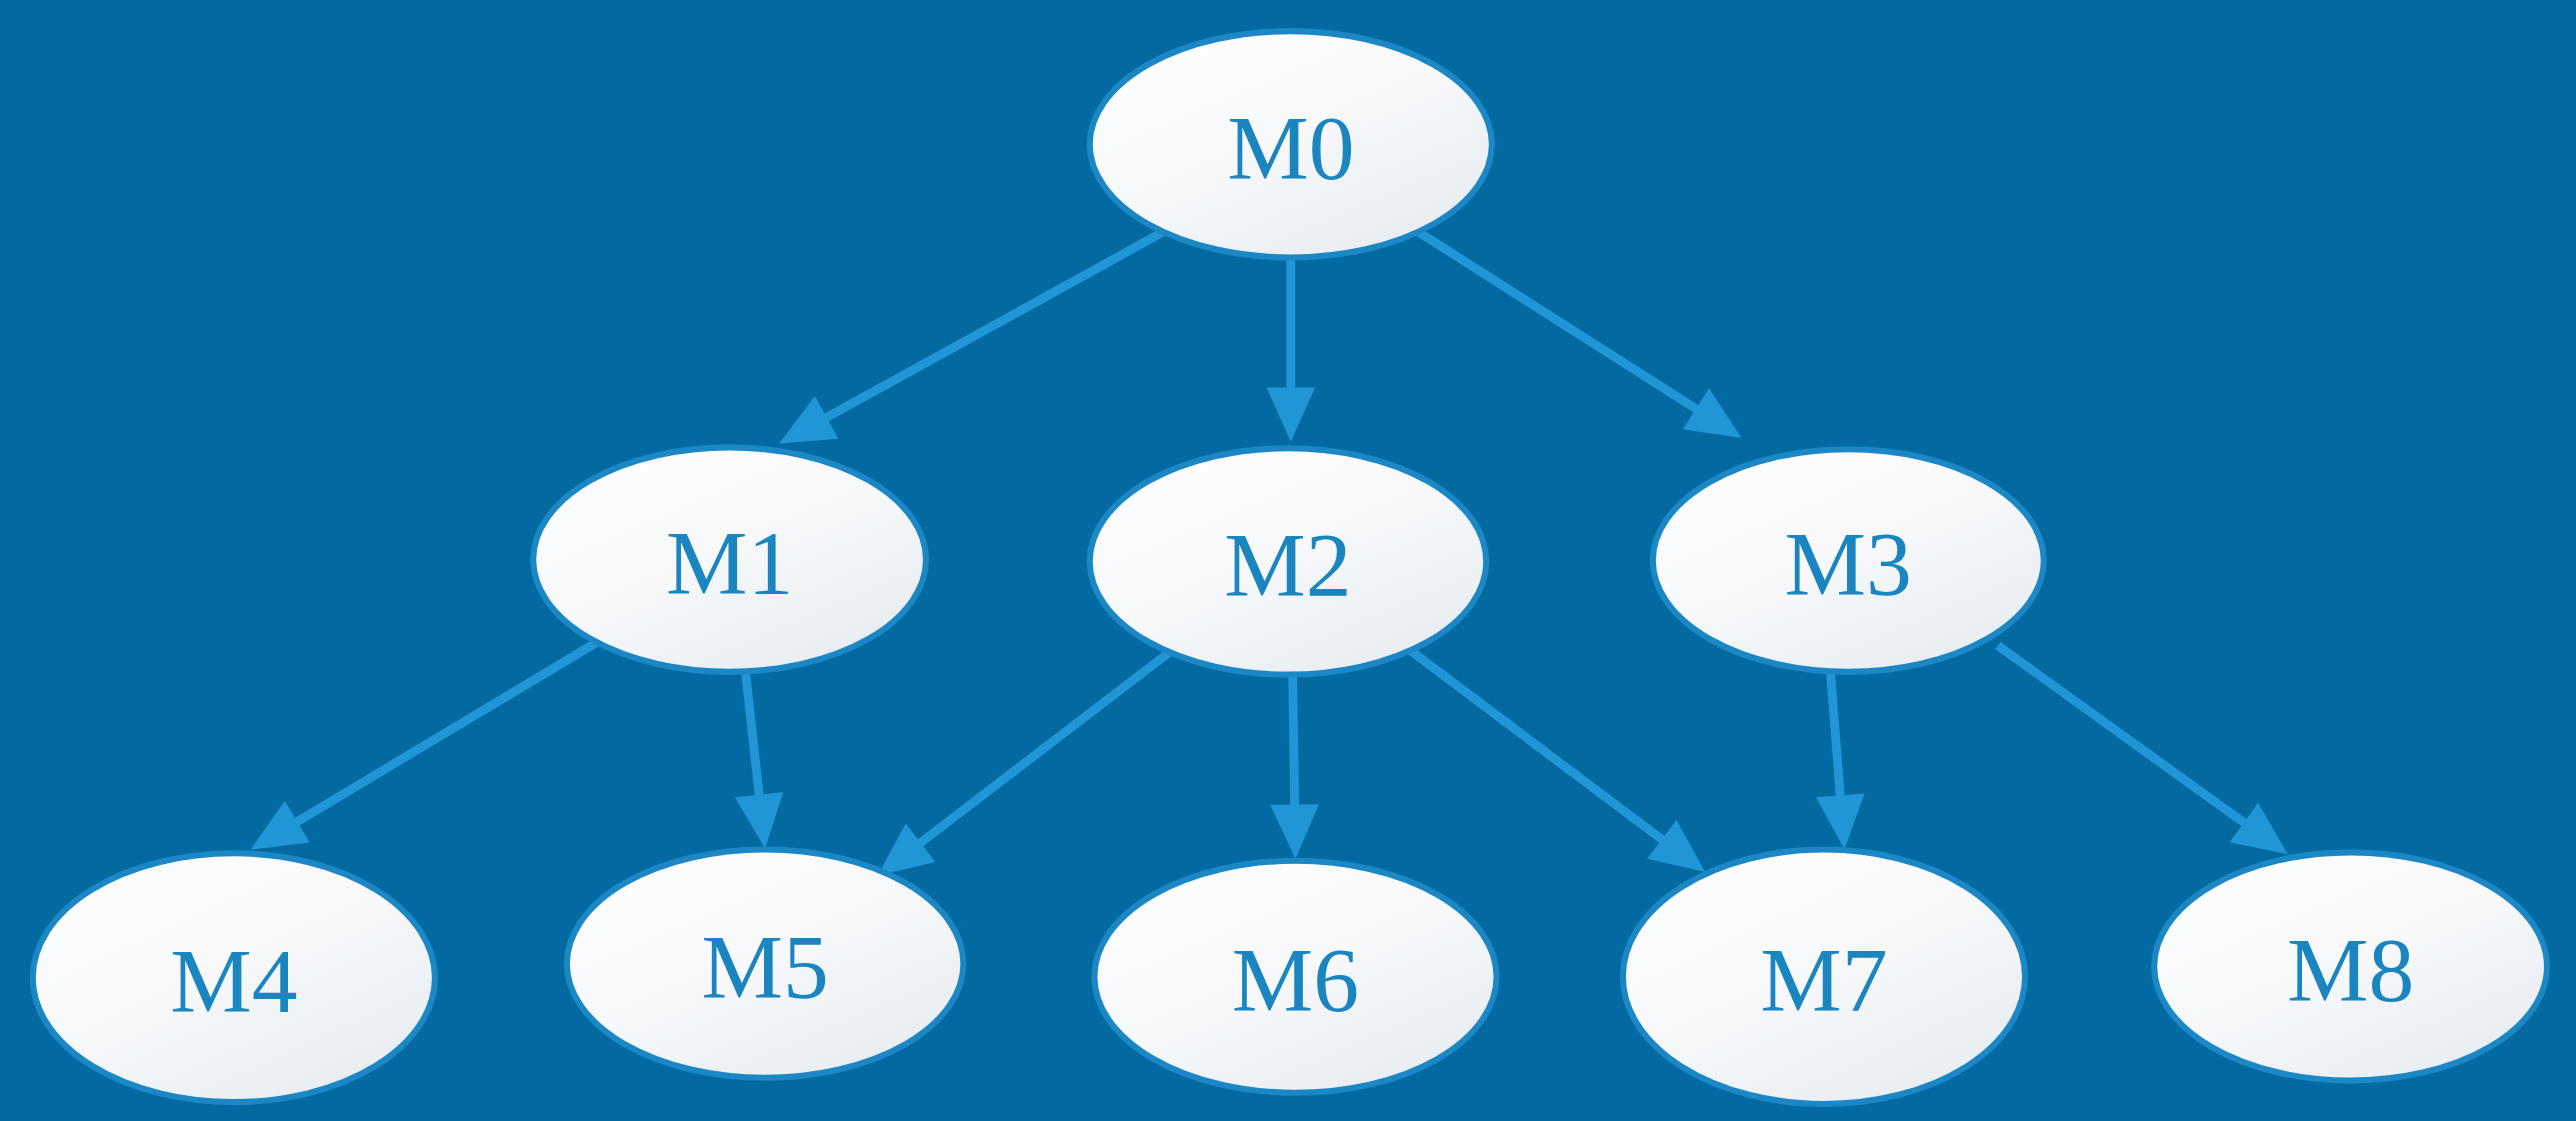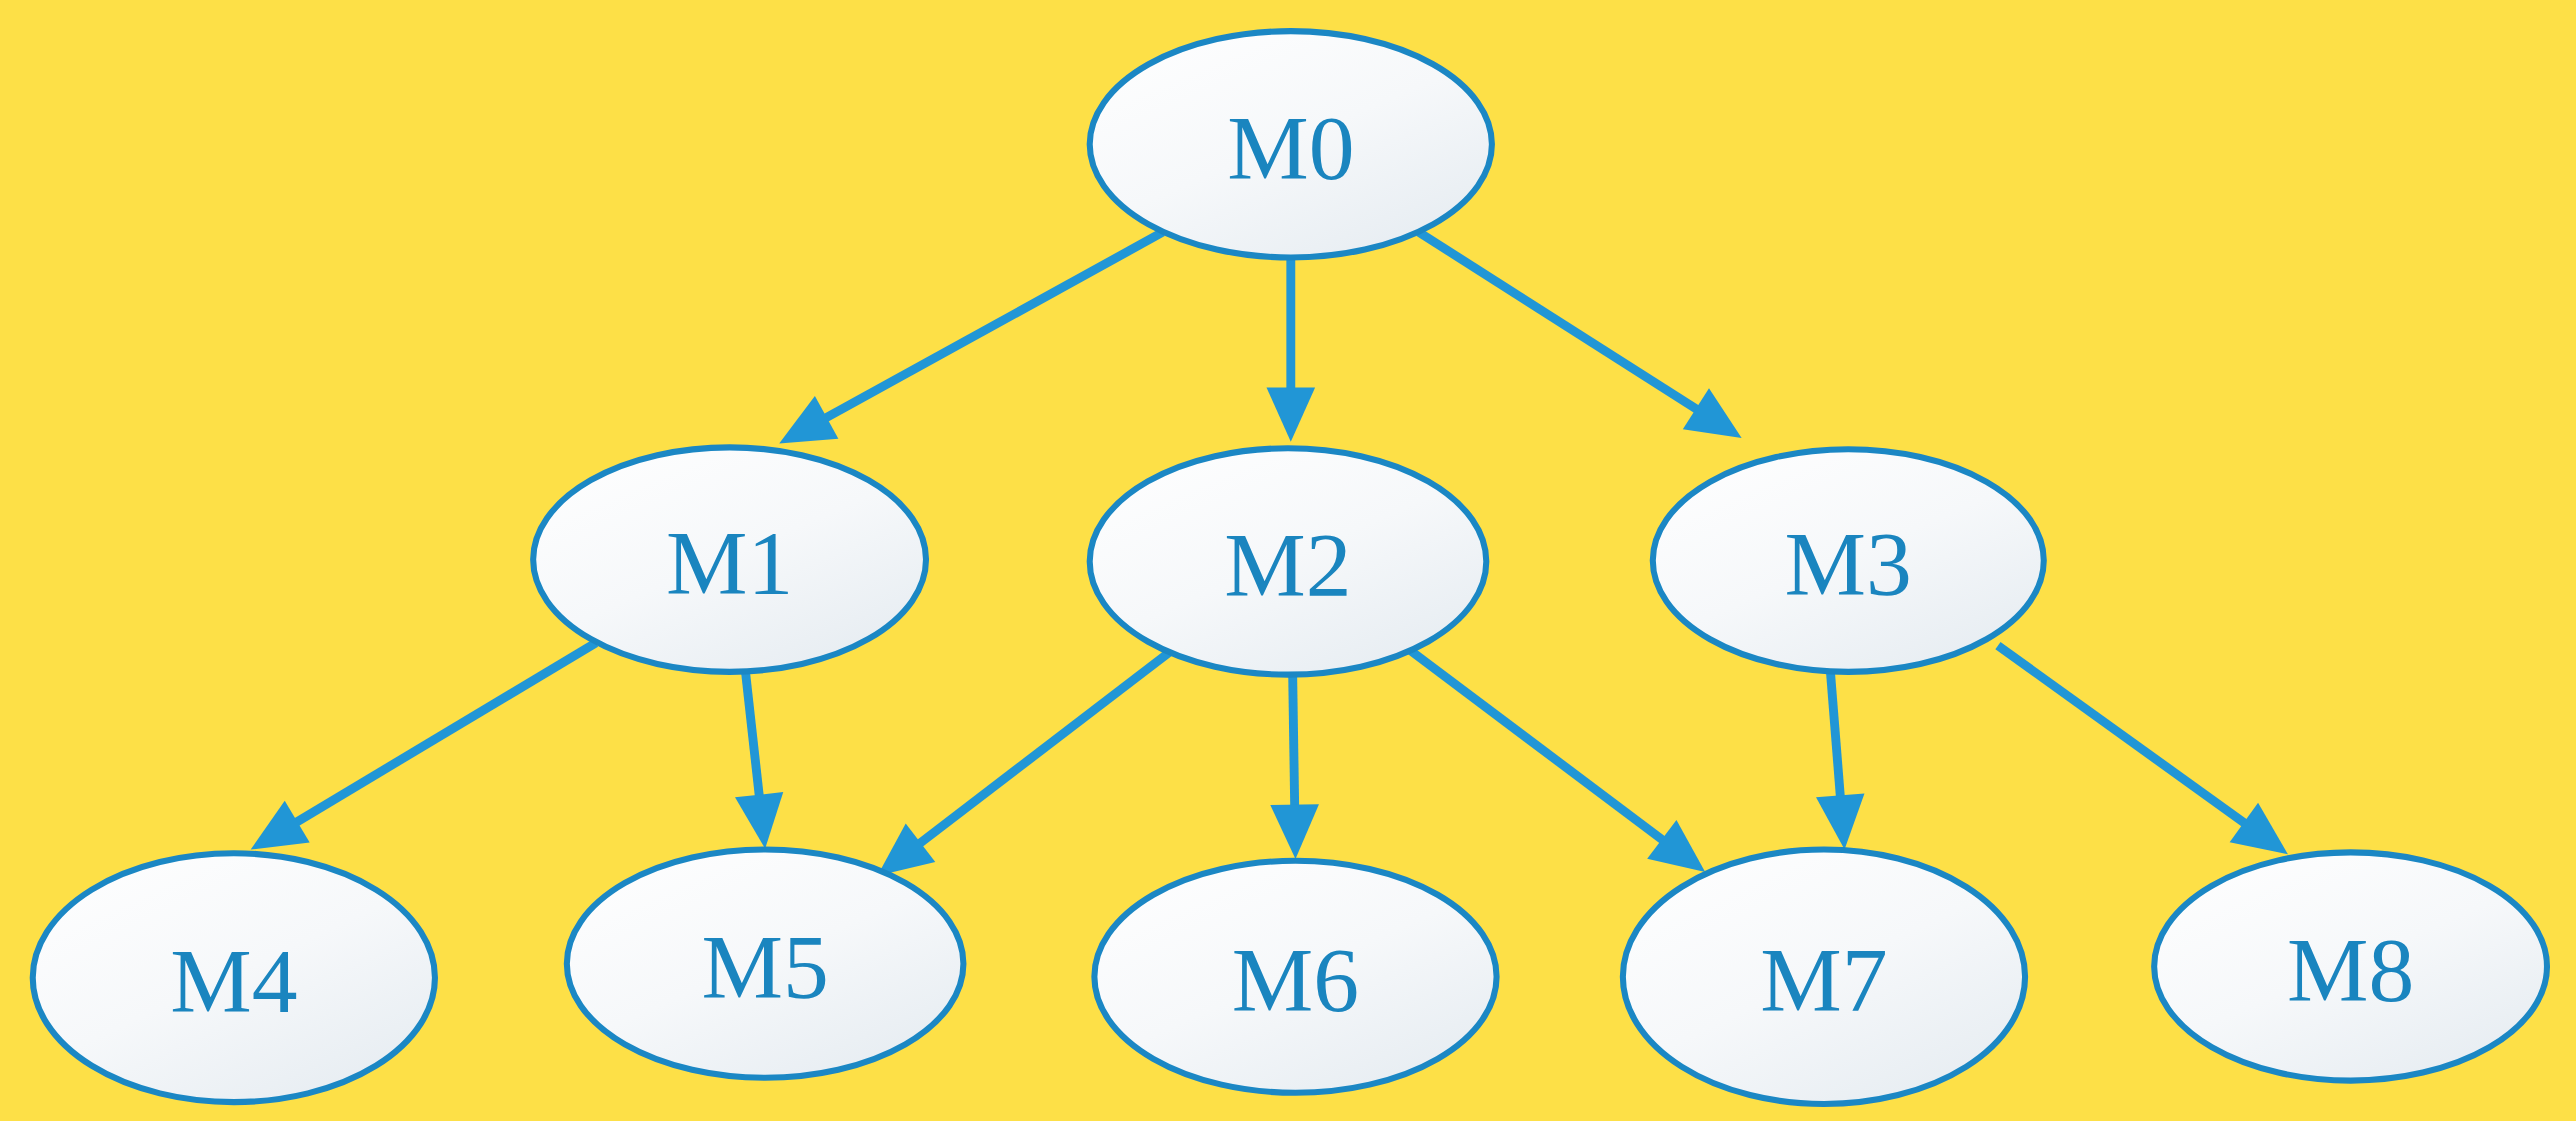--- a/index.html
+++ b/index.html
@@ -11,21 +11,21 @@
   body {
     width: 2576px;
     height: 1122px;
     overflow: hidden;
     font-family: "Liberation Serif", "DejaVu Serif", serif;
   }
   #diagram-root {
     position: relative;
     width: 2576px;
     height: 1122px;
-    background: #fde047;
+    background: #0369a1;
     text-align: right;
   }
   svg#graph-canvas {
     display: block;
     width: 2576px;
     height: 1122px;
   }
   .node-label {
     font-family: "Liberation Serif", "DejaVu Serif", serif;
     font-size: 98px;

